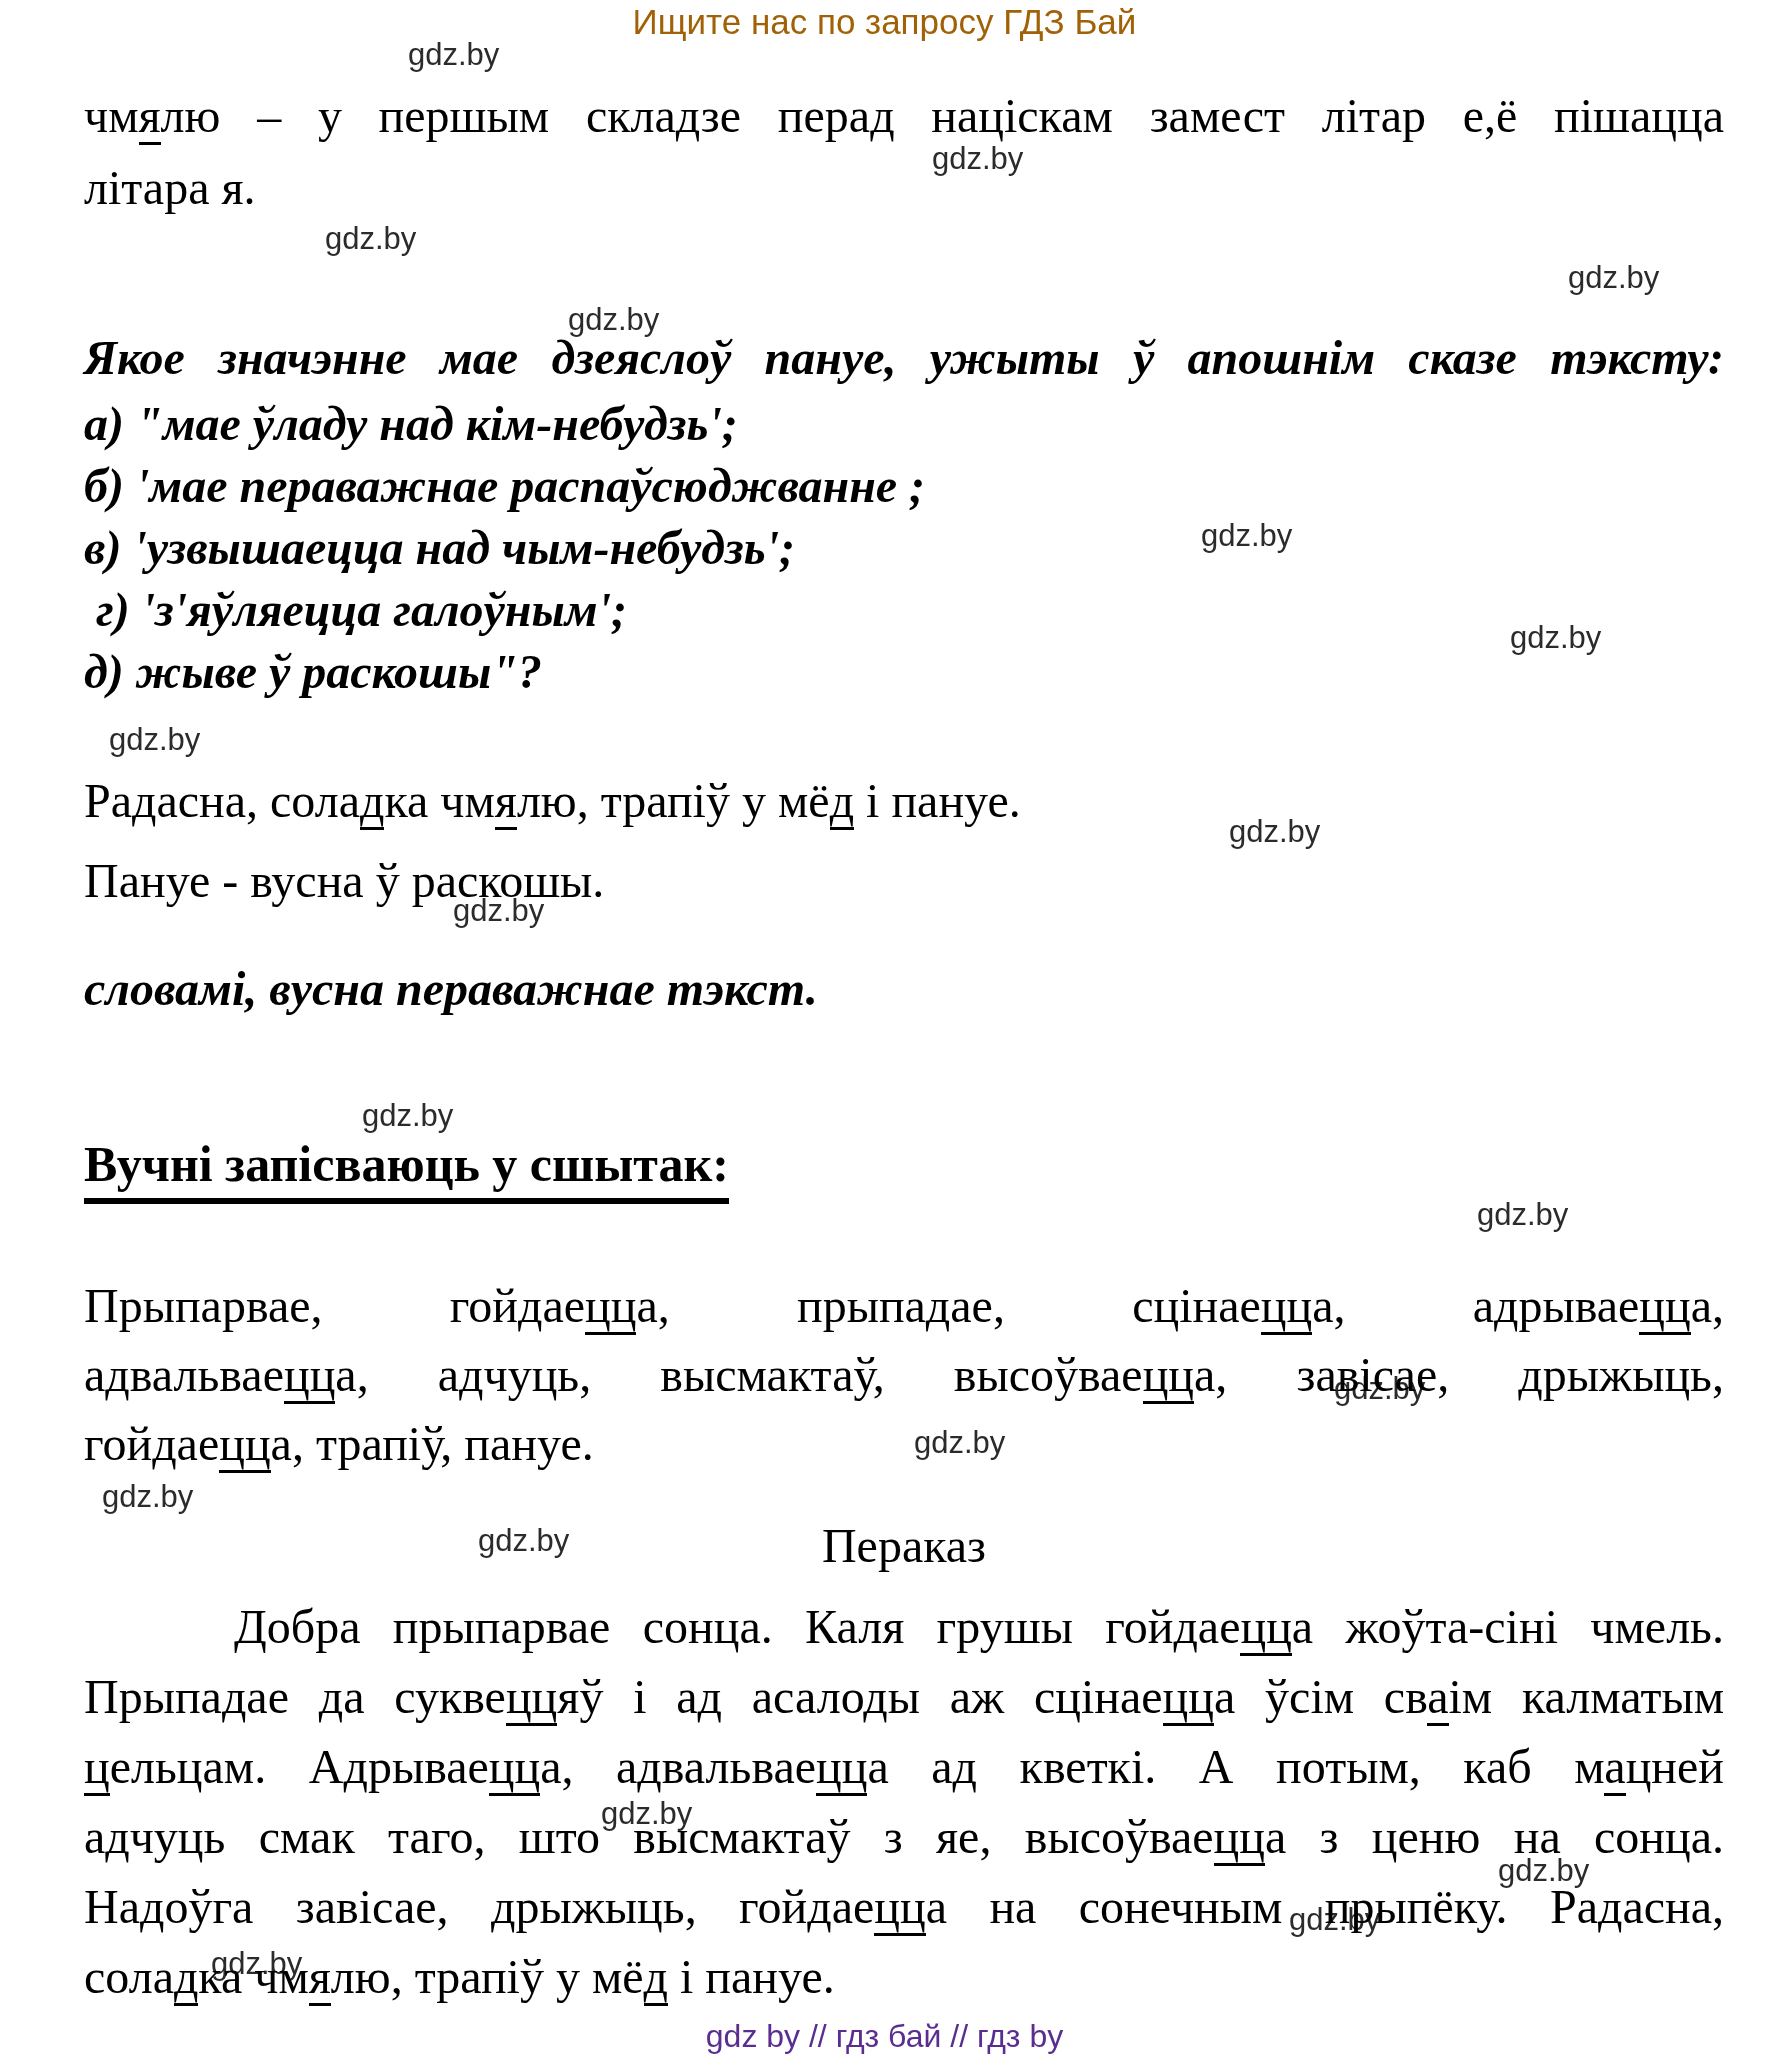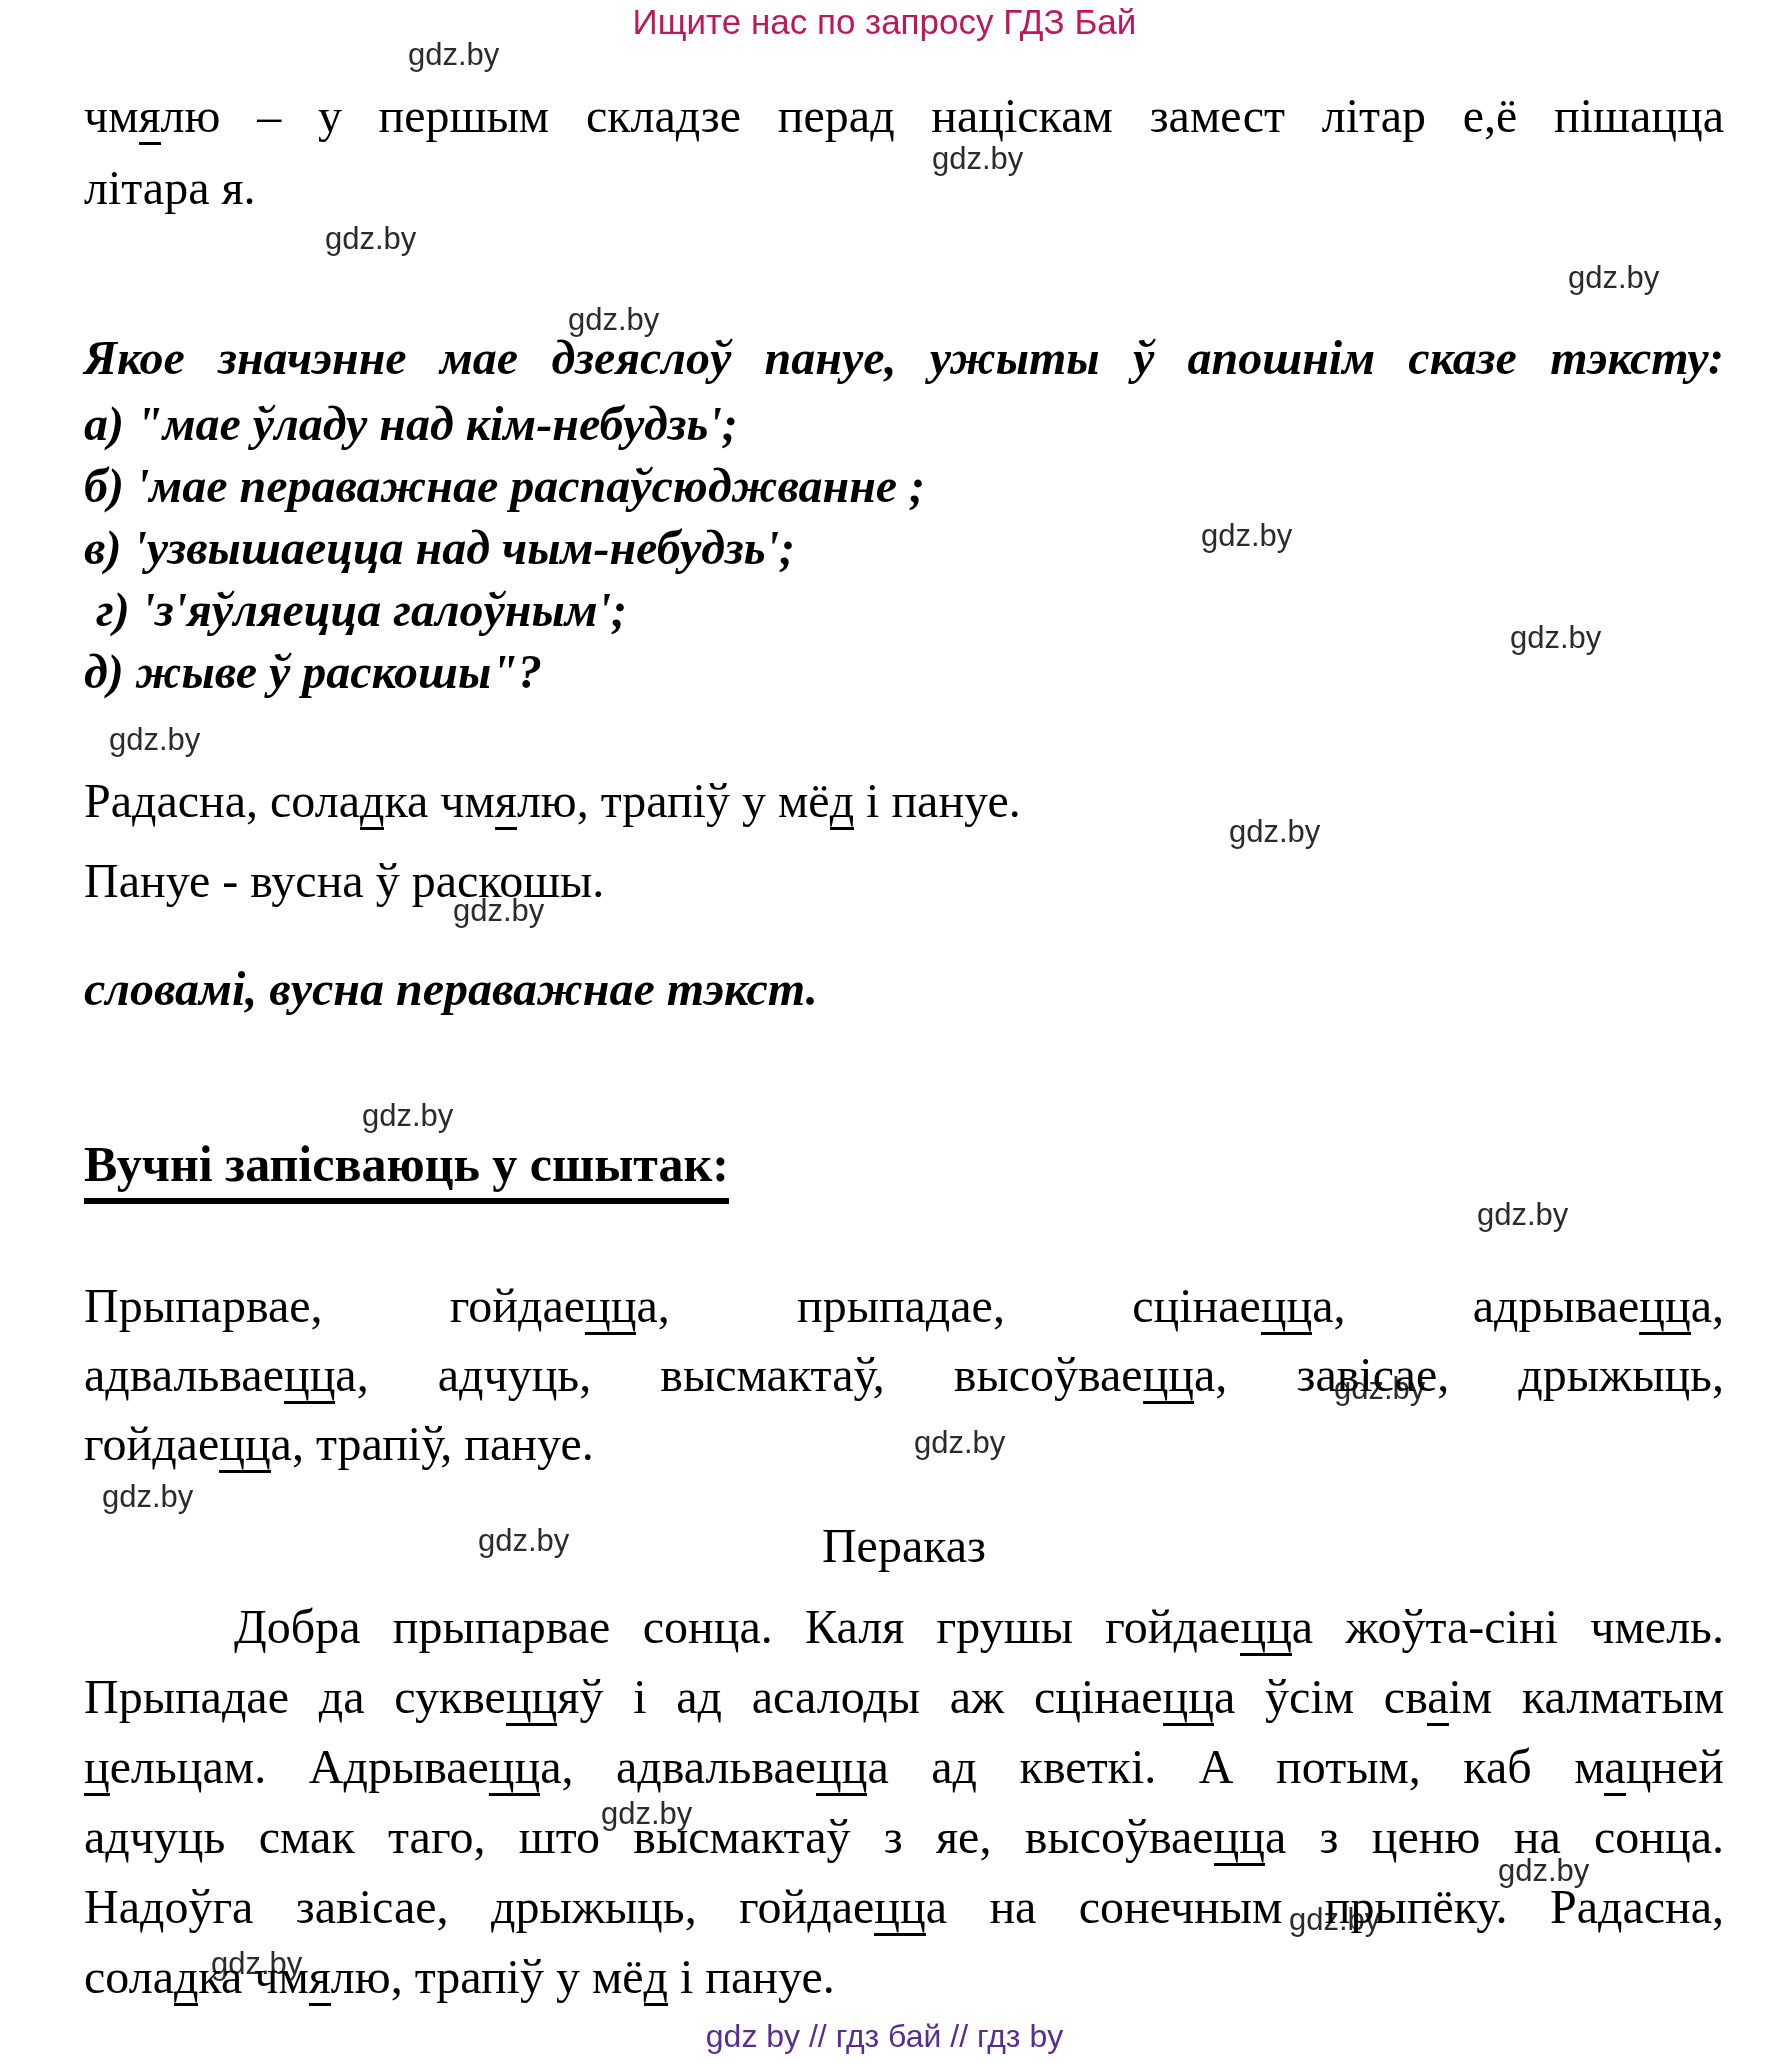--- a/index.html
+++ b/index.html
@@ -17,21 +17,21 @@
     overflow: hidden;
   }
   .green-note {
     position: absolute;
     top: 1.9px;
     left: 0;
     width: 100%;
     text-align: center;
     font-family: "Liberation Sans", sans-serif;
     font-size: 35px;
-    color: #be185d;
+    color: #a16207;
   }
   .wm-layer { position: absolute; inset: 0; }
   .wm {
     position: absolute;
     font-family: "Liberation Sans", sans-serif;
     font-size: 31px;
     color: #2b2b2b;
     white-space: nowrap;
   }
   .block {

